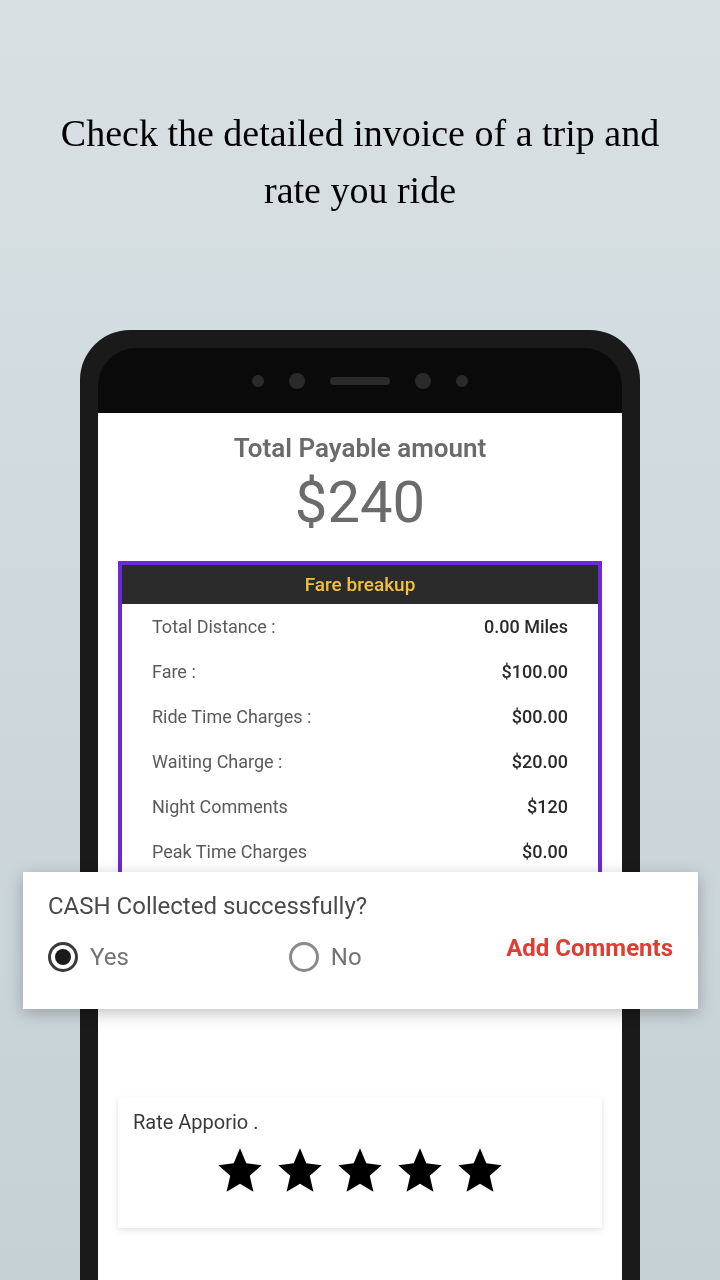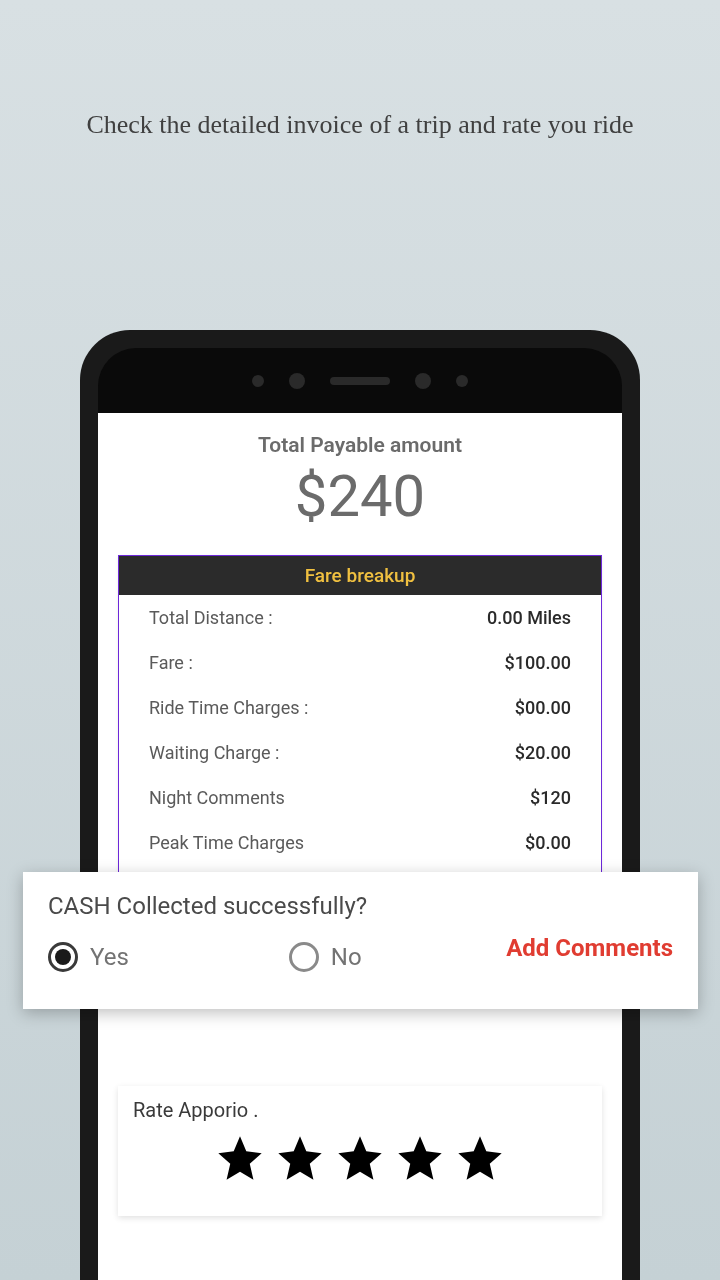--- a/index.html
+++ b/index.html
@@ -11,23 +11,23 @@
       width: 720px;
       height: 1280px;
       background: linear-gradient(180deg, #d8e0e3 0%, #c5d1d5 100%);
       font-family: -apple-system, BlinkMacSystemFont, 'Segoe UI', Roboto, sans-serif;
       position: relative;
       overflow: hidden;
     }
     .promo-heading {
       text-align: center;
       font-family: Georgia, 'Times New Roman', serif;
-      font-size: 26px;
+      font-size: 38px;
       font-weight: 400;
-      color: #404040;
+      color: #000000;
       padding: 105px 60px 0;
       line-height: 1.5;
     }
     .phone-frame {
       position: absolute;
       top: 330px;
       left: 80px;
       width: 560px;
       height: 1050px;
       background: #1a1a1a;
@@ -73,33 +73,33 @@
       bottom: 0;
       background: #fff;
       border-radius: 0 0 38px 38px;
       overflow: hidden;
     }
     .total-section {
       text-align: center;
       padding: 20px 0 25px;
     }
     .total-label {
-      font-size: 21px;
+      font-size: 26px;
       font-weight: 600;
       color: #6b6b6b;
     }
     .total-amount {
       font-size: 58px;
       font-weight: 400;
       color: #6b6b6b;
       margin-top: 5px;
     }
     .fare-table {
       margin: 0 20px;
-      border: 1px solid #6d28d9;
+      border: 4px solid #6d28d9;
       box-shadow: 0 1px 3px rgba(0,0,0,0.08);
     }
     .fare-header {
       background: #2b2b2b;
       color: #f0c040;
       text-align: center;
       padding: 8px 0;
       font-size: 19px;
       font-weight: 500;
     }

